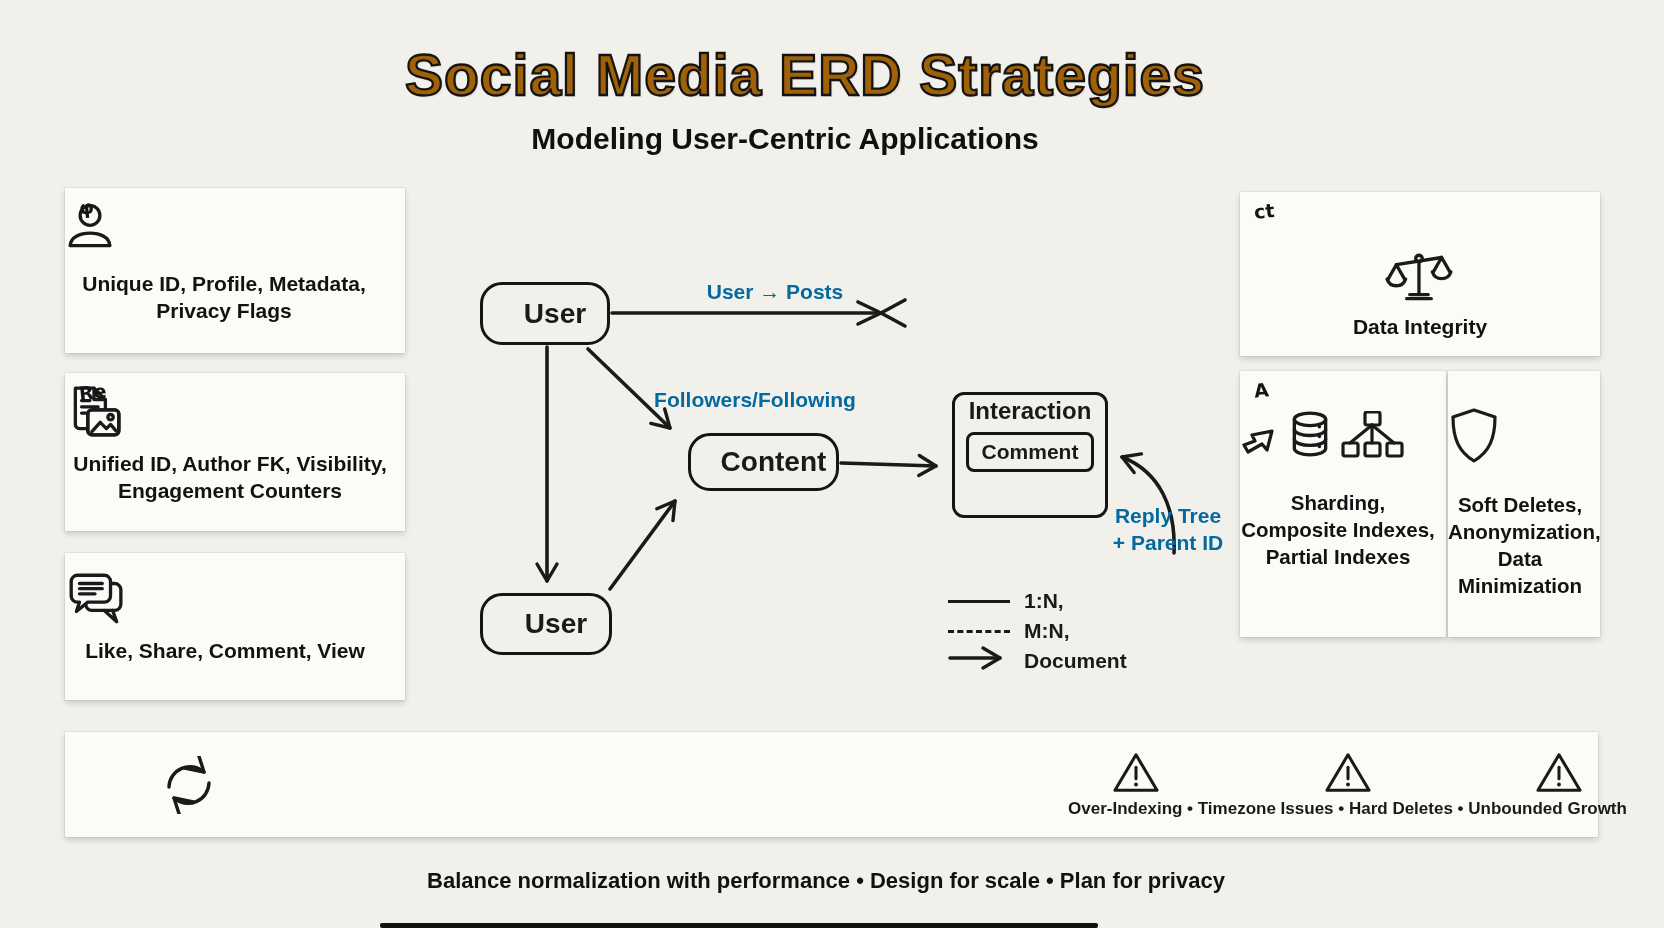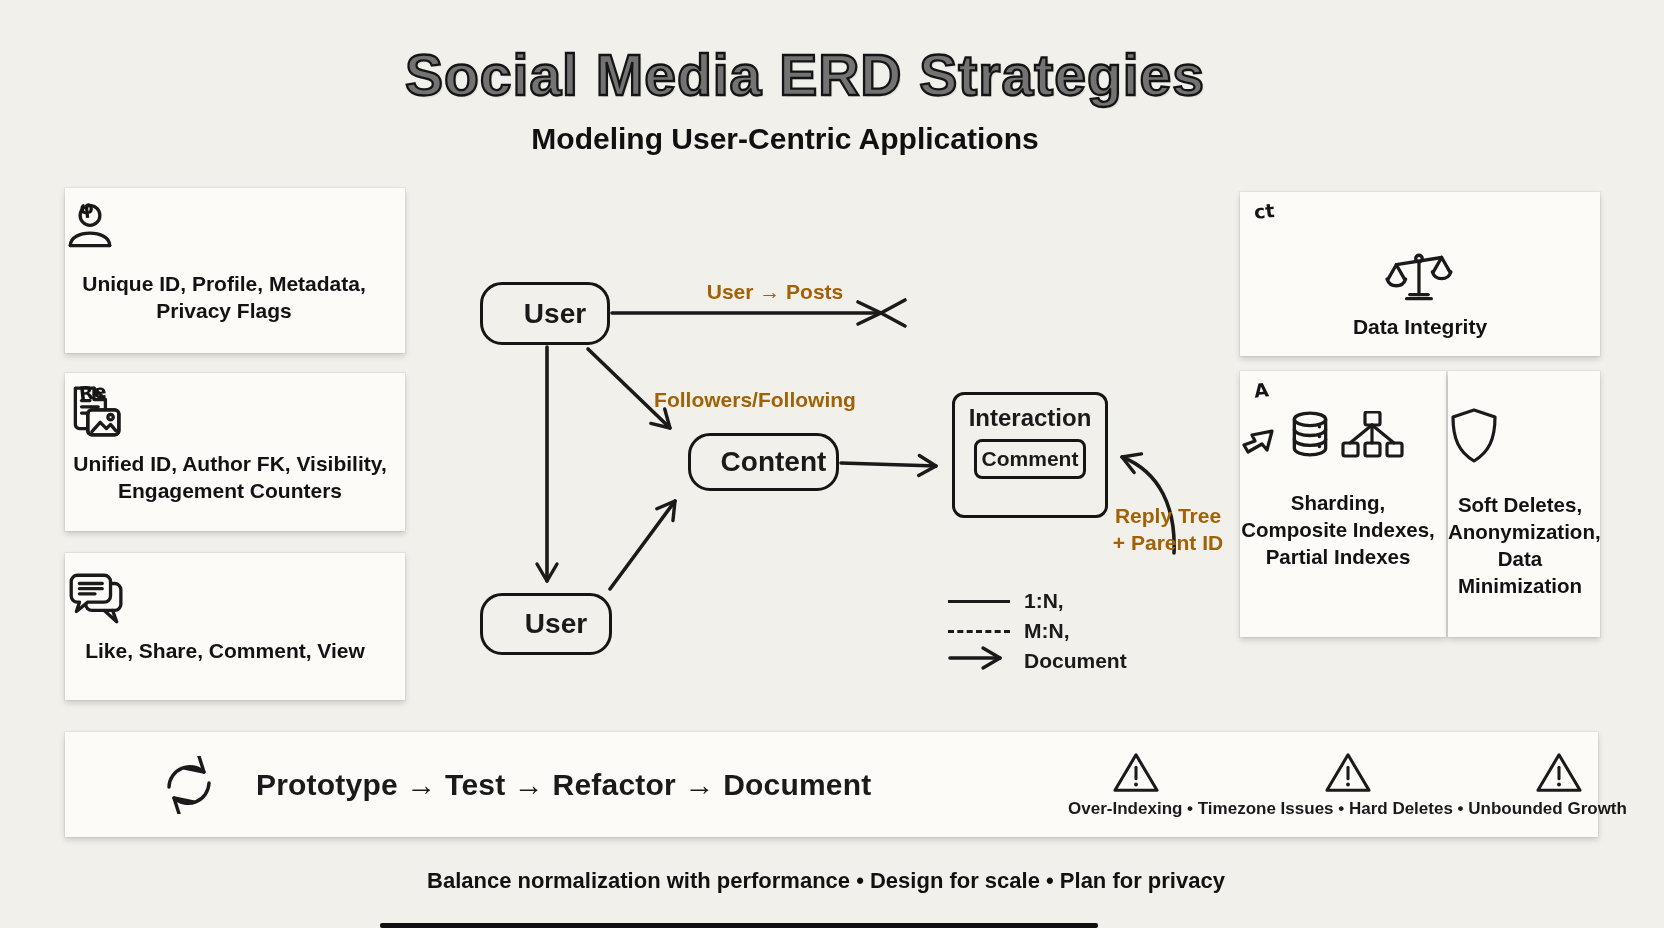--- a/index.html
+++ b/index.html
@@ -5,21 +5,21 @@
   html,body{margin:0;padding:0;}
   body{
     width:1664px;height:928px;position:relative;overflow:hidden;
     background:#f2f0ea;color:#1a1a1a;
     font-family:"Liberation Sans",sans-serif;
   }
   
   .header{position:absolute;left:0;top:42px;width:1570px;text-align:center;}
   .title{
     font-size:57px;font-weight:700;letter-spacing:1px;
-    color:#737373;-webkit-text-stroke:2.3px #141414;
+    color:#a16207;-webkit-text-stroke:2.3px #141414;
     text-shadow:2px 2px 0 rgba(0,0,0,0.07);
     padding-left:40px;
   }
   .subtitle{margin-top:14px;font-size:30px;font-weight:700;color:#101010;}
   
   .card{
     position:absolute;background:#fcfbf8;
     box-shadow:0 3px 6px rgba(0,0,0,0.16),0 0 0 1px rgba(0,0,0,0.045);
     box-sizing:border-box;
   }
@@ -35,30 +35,30 @@
   svg.icon *{stroke:#1a1a1a;stroke-width:3.2;fill:none;stroke-linecap:round;stroke-linejoin:round;}
   svg.icon .fill{fill:#1a1a1a;stroke:none;}
   svg.icon .paper{fill:#fcfbf8;}
   
   .node{
     position:absolute;border:3.5px solid #151515;border-radius:22px;
     display:flex;align-items:center;justify-content:center;
     font-weight:700;box-sizing:border-box;padding-left:20px;
   }
   .node-label{font-size:28px;font-weight:700;}
-  .edge-label{position:absolute;font-size:21px;font-weight:600;text-align:center;color:#a16207;}
+  .edge-label{position:absolute;font-size:21px;font-weight:600;text-align:center;color:#0369a1;}
   .interaction-box{
     position:absolute;border:3.5px solid #151515;border-radius:12px;
     box-sizing:border-box;display:flex;flex-direction:column;align-items:center;
-    padding-top:9px;
+    padding-top:2px;
   }
   .interaction-title{font-size:24px;font-weight:700;}
   .comment-box{
     margin-top:7px;border:3px solid #151515;border-radius:8px;
-    width:112px;height:40px;display:flex;align-items:center;justify-content:center;
+    width:128px;height:40px;display:flex;align-items:center;justify-content:center;
     font-size:21px;font-weight:600;box-sizing:border-box;
   }
   .legend{position:absolute;left:948px;top:586px;}
   .legend-row{display:flex;align-items:center;height:30px;}
   .legend-sym{width:62px;margin-right:14px;}
   .legend-line{border-top:3.5px solid #1a1a1a;height:0;}
   .legend-line.dashed{border-top-style:dashed;}
   .legend-label{font-size:21px;font-weight:600;}
   .conn{position:absolute;left:0;top:0;pointer-events:none;}
   
@@ -265,21 +265,20 @@
     <span class="legend-label">Document</span>
   </div>
 </div>
 
 <div class="process-bar">
   <div class="steps-group">
     <svg class="icon" width="58" height="58" viewBox="0 0 58 58">
       <path d="M 9 31 A 21 21 0 0 1 44 16" marker-end="url(#ah)" style="stroke-width:3.4;"></path>
       <path d="M 49 27 A 21 21 0 0 1 14 42" marker-end="url(#ah)" style="stroke-width:3.4;"></path>
     </svg>
-    <span class="steps-text">Prototype → Test → Refactor → Document</span>
   </div>
   <div class="warn-group">
     <div class="tri-row">
       <svg class="icon" width="48" height="44" viewBox="0 0 50 46">
         <path d="M 25 4 L 47 41 H 3 Z"></path>
           <path d="M 25 17 V 29"></path>
           <circle class="fill" cx="25" cy="35" r="2"></circle>
       </svg>
       <svg class="icon" width="48" height="44" viewBox="0 0 50 46">
         <path d="M 25 4 L 47 41 H 3 Z"></path>

